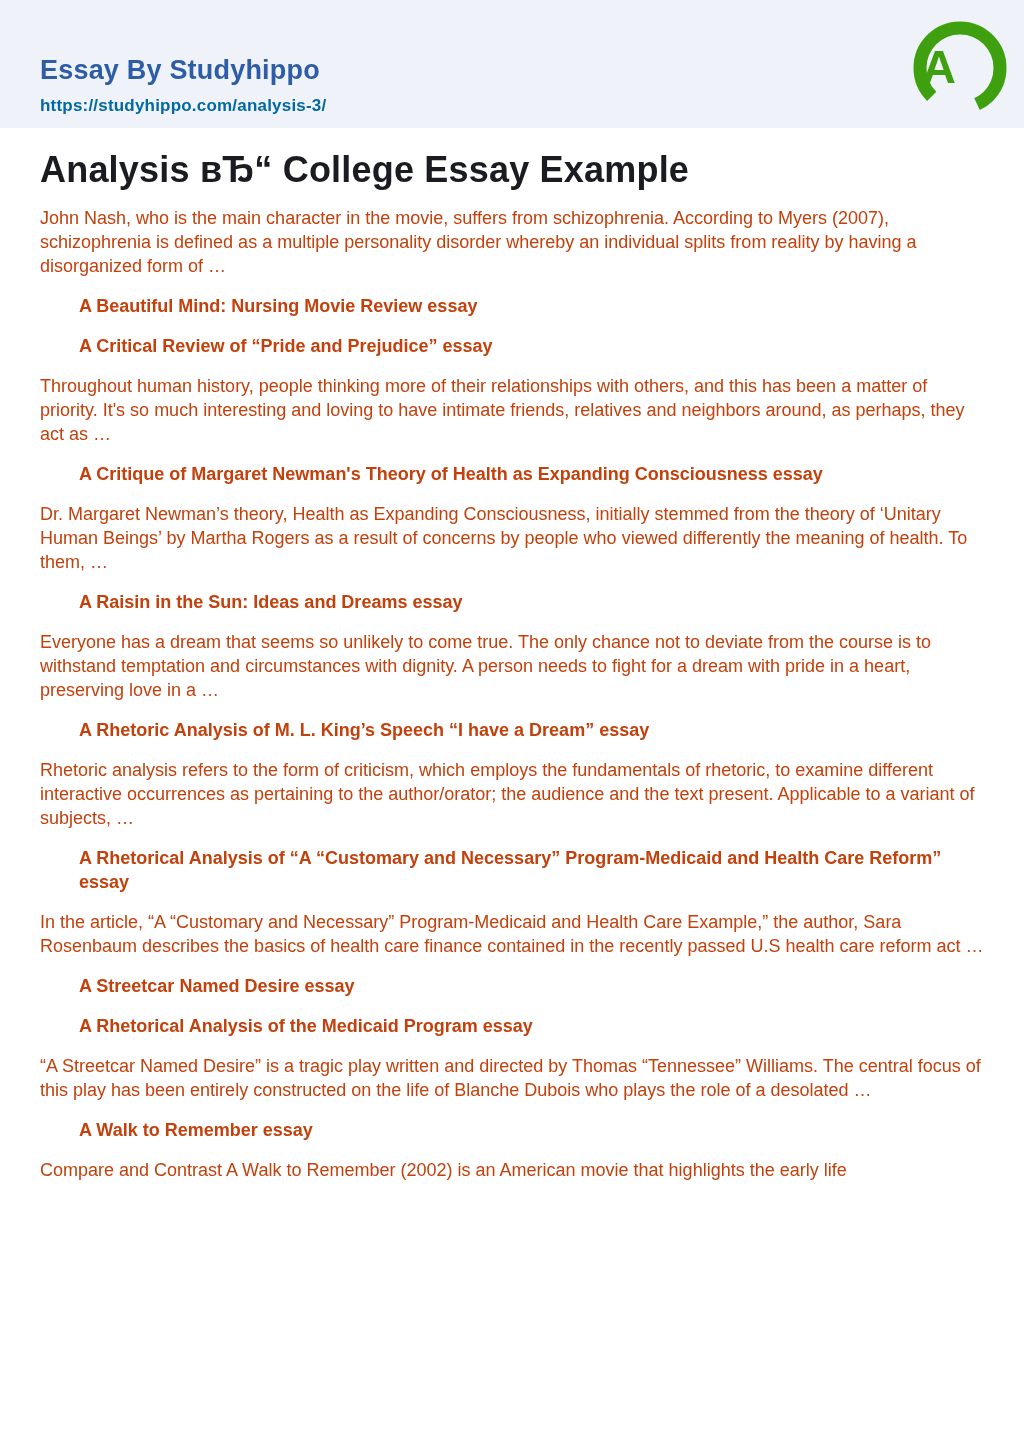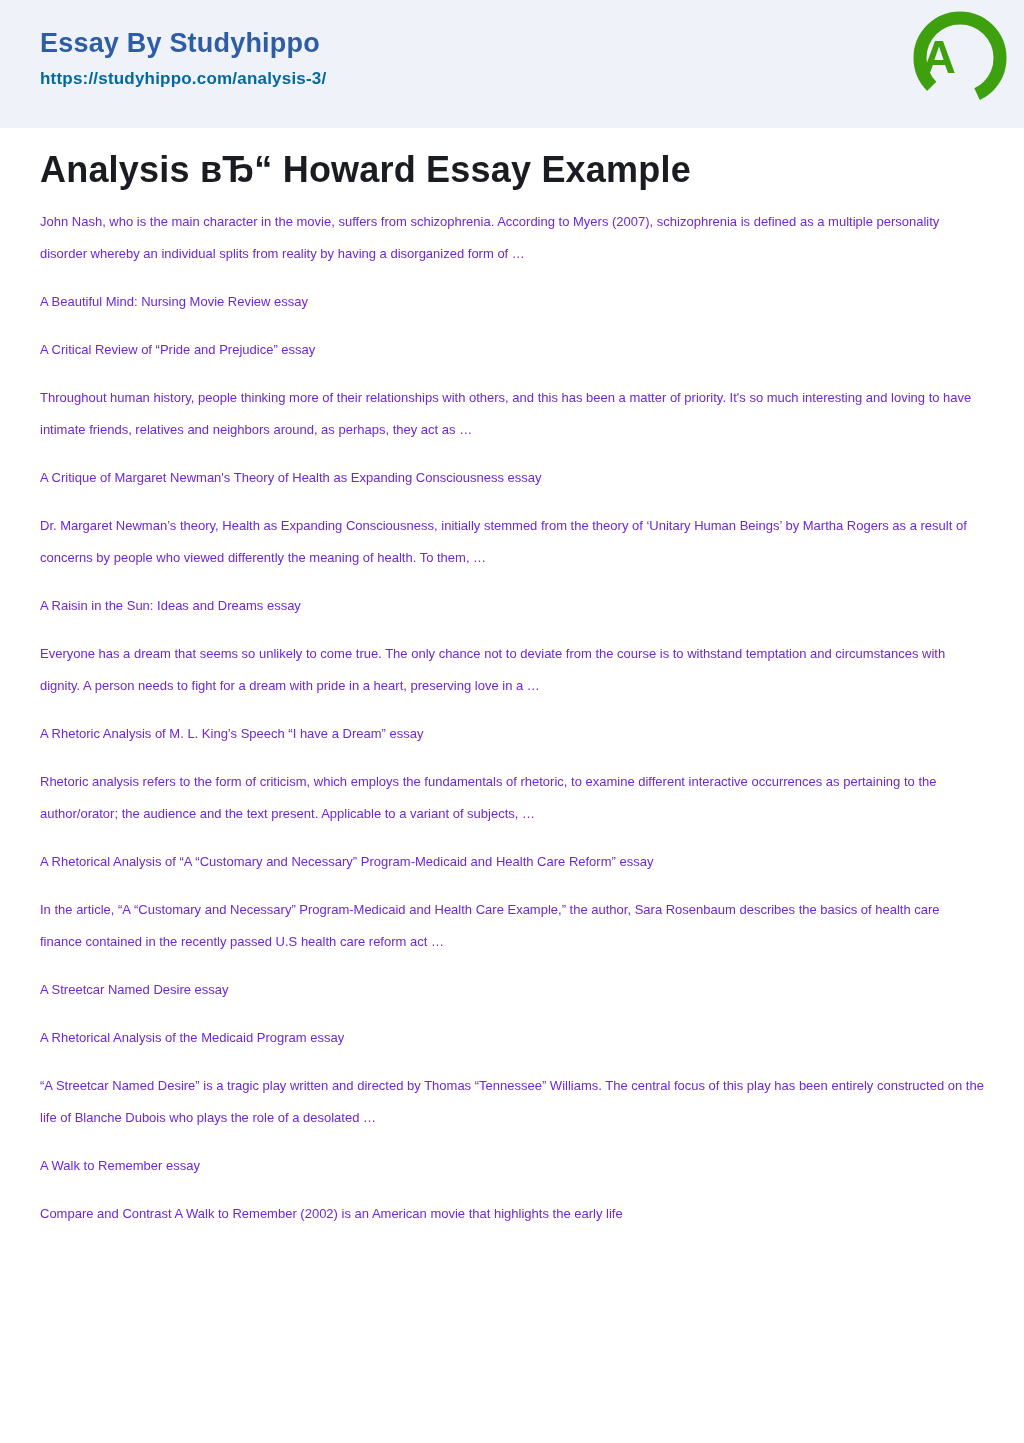--- a/index.html
+++ b/index.html
@@ -8,21 +8,21 @@
     background: #ffffff;
     font-family: "Liberation Sans", sans-serif;
   }
   body { min-height: 1443px; }
 
   
   .site-header {
     height: 128px;
     background: #eff2f8;
     display: flex;
-    align-items: center;
+    align-items: flex-end;
     justify-content: space-between;
     padding: 0 16px 12px 40px;
   }
   .site-header .meta { display: flex; flex-direction: column; }
   .site-title {
     color: #2d5da6;
     font-size: 27px;
     font-weight: 700;
     letter-spacing: 0.2px;
     margin-bottom: 10px;
@@ -41,48 +41,49 @@
   }
   .page-title {
     color: #1a1c21;
     font-size: 36px;
     font-weight: 700;
     letter-spacing: 0.2px;
     line-height: 40px;
     margin: 0 0 4px 0;
   }
   .essay-list p {
-    color: #6d28d9;
-    font-size: 13px;
-    line-height: 32px;
+    color: #c2410c;
+    font-size: 18px;
+    line-height: 24px;
     margin: 16px 0;
     max-width: 948px;
   }
   .essay-list p.essay-title {
     
-    font-weight: 400;
+    font-weight: 700;
+    margin-left: 39px;
   }
 </style>
 </head>
 <body>
 
 <header class="site-header">
   <div class="meta">
     <div class="site-title">Essay By Studyhippo</div>
     <div class="site-url">https://studyhippo.com/analysis-3/</div>
   </div>
   <svg class="logo" viewBox="0 0 96 96" xmlns="http://www.w3.org/2000/svg" aria-hidden="true">
 
     <circle cx="48" cy="48" r="40" fill="none" stroke="#3fa00f" stroke-width="13" stroke-dasharray="202 49.3" transform="rotate(135 48 48)"></circle>
     <text x="27" y="63" text-anchor="middle" fill="#3fa00f" font-family="Liberation Sans, sans-serif" font-size="47" font-weight="600">A</text>
   </svg>
 </header>
 
 <main class="content">
-  <h1 class="page-title">Analysis вЂ“ Howard Essay Example</h1>
+  <h1 class="page-title">Analysis вЂ“ College Essay Example</h1>
   <section class="essay-list">
 
   <p class="essay-excerpt">John Nash, who is the main character in the movie, suffers from schizophrenia. According to Myers (2007), schizophrenia is defined as a multiple personality disorder whereby an individual splits from reality by having a disorganized form of …</p>
       <p class="essay-title">A Beautiful Mind: Nursing Movie Review essay</p>
       <p class="essay-title">A Critical Review of “Pride and Prejudice” essay</p>
       <p class="essay-excerpt">Throughout human history, people thinking more of their relationships with others, and this has been a matter of priority. It's so much interesting and loving to have intimate friends, relatives and neighbors around, as perhaps, they act as …</p>
       <p class="essay-title">A Critique of Margaret Newman's Theory of Health as Expanding Consciousness essay</p>
       <p class="essay-excerpt">Dr. Margaret Newman’s theory, Health as Expanding Consciousness, initially stemmed from the theory of ‘Unitary Human Beings’ by Martha Rogers as a result of concerns by people who viewed differently the meaning of health. To them, …</p>
       <p class="essay-title">A Raisin in the Sun: Ideas and Dreams essay</p>
       <p class="essay-excerpt">Everyone has a dream that seems so unlikely to come true. The only chance not to deviate from the course is to withstand temptation and circumstances with dignity. A person needs to fight for a dream with pride in a heart, preserving love in a …</p>

